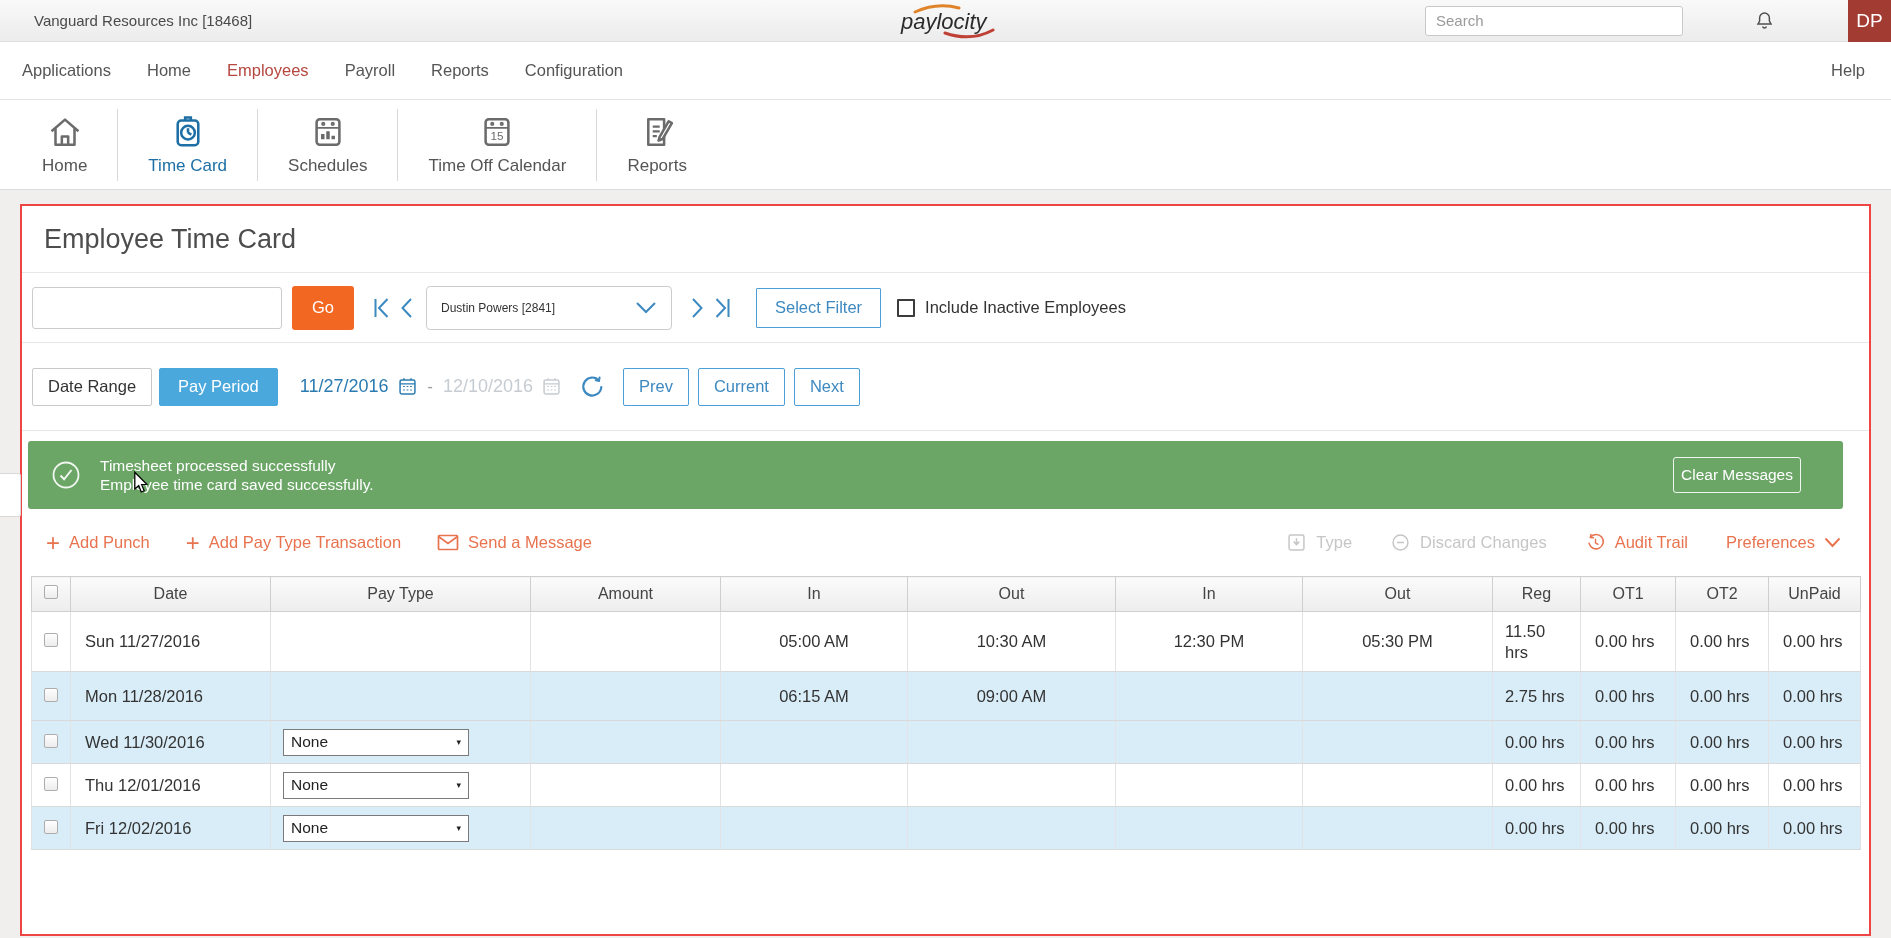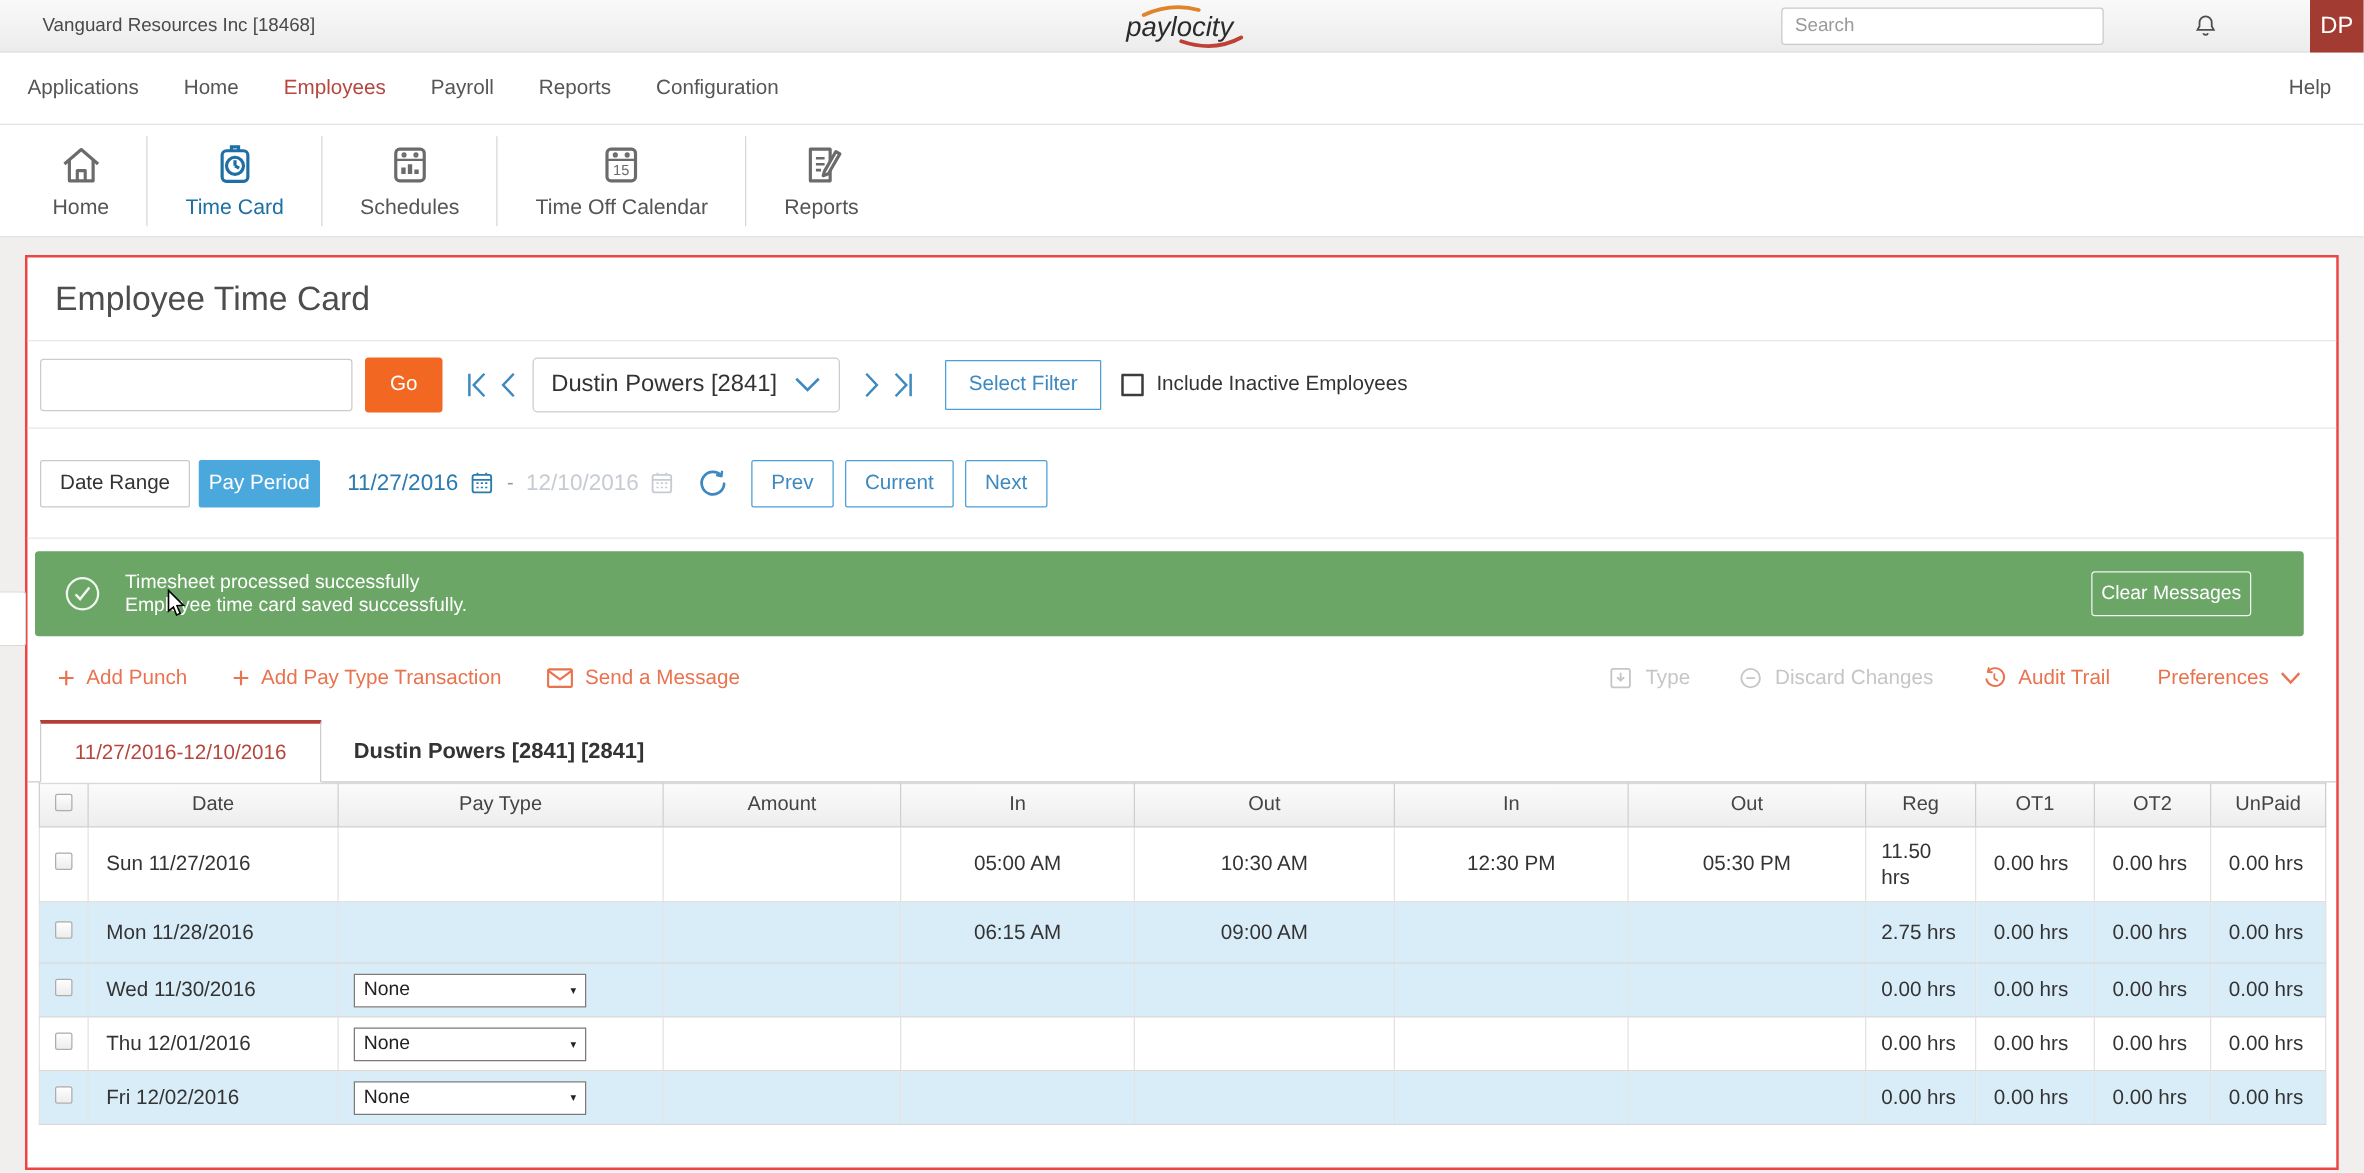--- a/index.html
+++ b/index.html
@@ -47,37 +47,37 @@
   
   .emp-row { height:70px; display:flex; align-items:center; padding:0 22px 0 10px;
     border-bottom:1px solid #e7e7e7; }
   .emp-search { width:250px; height:42px; border:1px solid #ccc; border-radius:3px;
     padding:0 10px; font-size:16px; outline:none; }
   .go-btn { margin-left:10px; width:62px; height:44px; background:#f26722; border:none;
     border-radius:3px; color:#fff; font-size:16.5px; cursor:pointer; font-family:inherit; }
   .pager { display:flex; align-items:center; margin-left:14px; }
   .pager .pg { margin:0 5px; display:flex; cursor:pointer; }
   .emp-select { margin-left:8px; width:246px; height:44px; border:1px solid #ccc; border-radius:4px;
-    display:flex; align-items:center; padding:0 14px; font-size:19px; color:#333;
+    display:flex; align-items:center; padding:0 14px; font-size:12px; color:#333;
     cursor:pointer; background:#fff; }
   .emp-select .chev { margin-left:auto; display:flex; }
   .select-filter { margin-left:20px; height:40px; padding:0 18px; background:#fff;
     border:1px solid #4a9fd8; color:#3d89c0; font-size:16.5px; cursor:pointer;
     font-family:inherit; border-radius:1px; }
   .inactive-wrap { display:flex; align-items:center; margin-left:16px; }
   .big-cb { width:18px; height:18px; border:2px solid #3c3c3c; border-radius:1px;
     background:#fff; cursor:pointer; }
   .inactive-label { margin-left:10px; font-size:16.5px; color:#333; }
 
   
   .date-row { height:88px; display:flex; align-items:center; padding:0 22px 0 10px;
     border-bottom:1px solid #e7e7e7; }
   .btn-plain { height:38px; padding:0 15px; background:#fff; border:1px solid #c9c9c9;
     color:#333; font-size:16.5px; cursor:pointer; font-family:inherit; border-radius:2px; }
-  .btn-blue-solid { height:38px; padding:0 7px; margin-left:7px; background:#4aa8dd;
+  .btn-blue-solid { height:38px; padding:0 18px; margin-left:7px; background:#4aa8dd;
     border:1px solid #4aa8dd; color:#fff; font-size:16.5px; cursor:pointer;
     font-family:inherit; border-radius:2px; }
   .date-start { margin-left:22px; color:#2b7bb0; font-size:18px; cursor:pointer; }
   .cal-ico { margin-left:8px; display:flex; cursor:pointer; }
   .date-dash { margin:0 10px; color:#999; font-size:16px; }
   .date-end { color:#c6ccd1; font-size:18px; }
   .refresh { margin-left:18px; display:flex; cursor:pointer; }
   .btn-blue-line { height:38px; padding:0 15px; margin-left:9px; background:#fff;
     border:1px solid #4a9fd8; color:#3d89c0; font-size:16.5px; cursor:pointer;
     font-family:inherit; border-radius:2px; }
@@ -382,24 +382,20 @@
           <span>Preferences</span>
           <span class="chev-d">
             <svg width="17" height="11" viewBox="0 0 17 11" fill="none" stroke="#e8734f" stroke-width="1.9">
                 <path d="M1.5 1.5 L8.5 9 L15.5 1.5"></path>
               </svg>
             </span>
           </span>
       </span>
     </div>
 
-    <div class="tab-row">
-      <div class="tab">11/27/2016-12/10/2016</div>
-      <div class="tab-emp">Dustin Powers [2841] [2841]</div>
-    </div>
 
     <table class="tc-table">
       <colgroup>
         <col style="width:39px">
           <col style="width:200px">
           <col style="width:260px">
           <col style="width:190px">
         <col style="width:187px">
           <col style="width:208px">
           <col style="width:187px">

